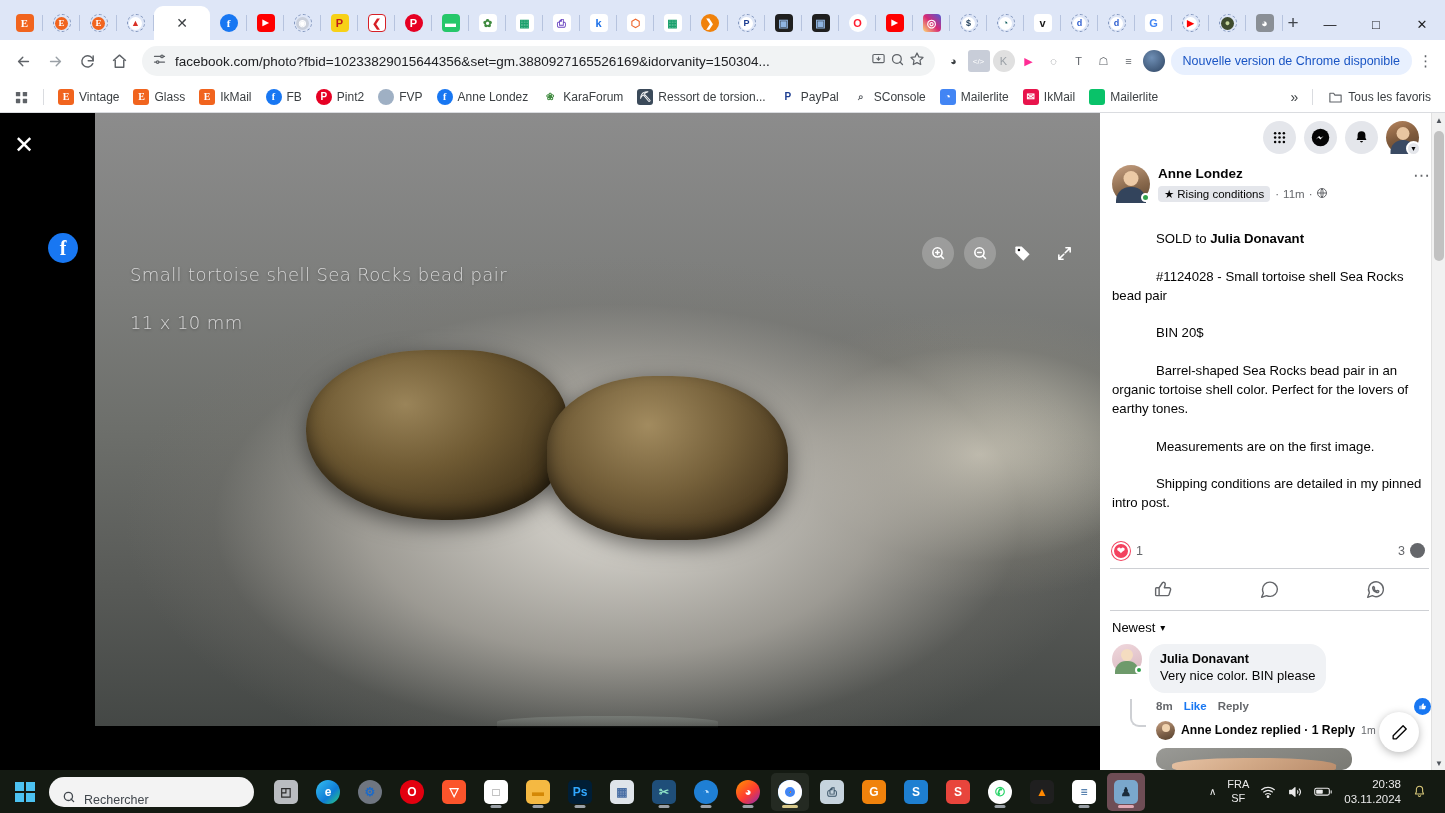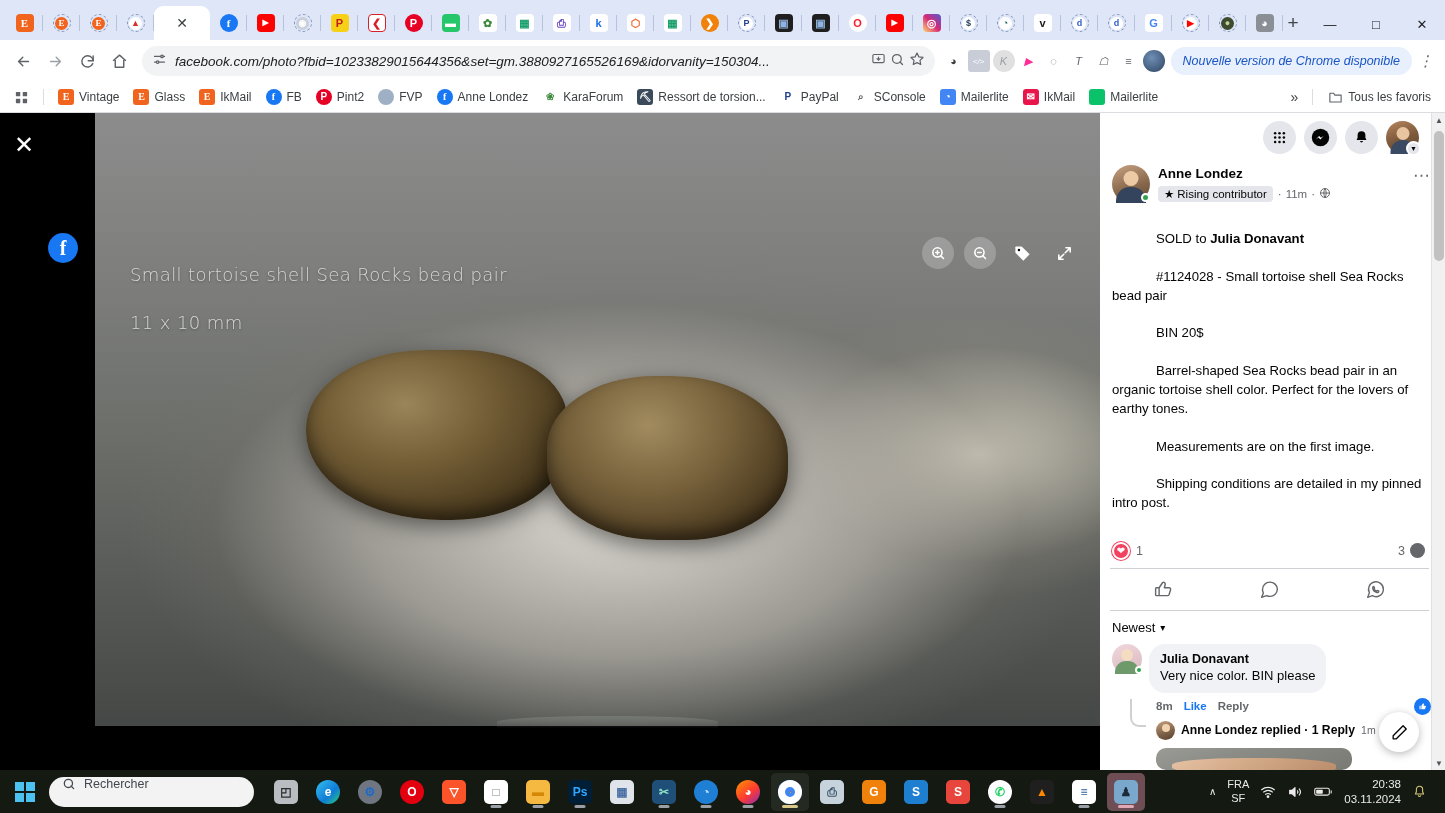--- a/index.html
+++ b/index.html
@@ -58,21 +58,21 @@
   }
   .winctl { display: flex; align-items: flex-start; padding-top: 4px; flex: 0 0 auto; }
   .winbtn {
     width: 46px; height: 32px; display: flex; align-items: center;
     justify-content: center; font-size: 13px; color: #202124;
   }
 
   
   .navbar {
     height: 42px; display: flex; align-items: center;
-    background: #ffffff; padding: 0 8px; gap: 2px; font-style: italic;
+    background: #ffffff; padding: 0 8px; gap: 2px;
   }
   .navicon {
     width: 30px; height: 30px; border-radius: 50%;
     display: flex; align-items: center; justify-content: center;
     color: #5f6368; flex: 0 0 auto;
   }
   .omnibox {
     flex: 1; height: 30px; background: #f1f3f4; border-radius: 16px;
     display: flex; align-items: center; padding: 0 10px; gap: 8px;
     margin: 0 6px; min-width: 0;
@@ -397,21 +397,21 @@
     gap: 3px;
   }
   .tb-start {
     width: 34px; height: 34px; display: flex; align-items: center;
     justify-content: center; flex: 0 0 auto;
   }
   .winlogo { display: grid; grid-template-columns: 9px 9px; grid-template-rows: 9px 9px; gap: 2px; }
   .winlogo i { background: #4cc2f1; display: block; }
   .tb-search {
     width: 205px; height: 30px; background: #f3f3f3; border-radius: 15px;
-    display: flex; align-items: flex-start; gap: 8px; padding: 0 13px;
+    display: flex; align-items: flex-end; gap: 8px; padding: 0 13px;
     font-size: 12.5px; color: #41474d; flex: 0 0 auto; margin-left: 4px;
   }
   .tb-icons { display: flex; align-items: center; gap: 4px; margin-left: 10px; }
   .tbi {
     width: 38px; height: 38px; display: flex; align-items: center;
     justify-content: center; position: relative; border-radius: 5px;
     flex: 0 0 auto;
   }
   .tbi .glyph {
     width: 24px; height: 24px; border-radius: 5px;
@@ -810,21 +810,21 @@
             <div class="pavatar">
               <span class="body"></span>
                 <span class="head"></span>
               <span class="dot-online"></span>
             </div>
             <div class="post-meta">
               <div class="pname">Anne Londez</div>
               <div class="pbadge-row">
                 <span class="pbadge">
                   <span>★</span>
-                  <span>Rising contributor</span>
+                  <span>Rising conditions</span>
                 </span>
                 <span class="ptime">
                   <span>·</span>
                   <span>11m</span>
                   <span>·</span>
                   <span>
                     <svg width="12" height="12" viewBox="0 0 24 24" fill="none" stroke="#65676b" stroke-width="2">
                         <circle cx="12" cy="12" r="9"></circle>
                         <path d="M3 12h18M12 3c3 3 3 15 0 18M12 3c-3 3-3 15 0 18"></path>
                       </svg>

